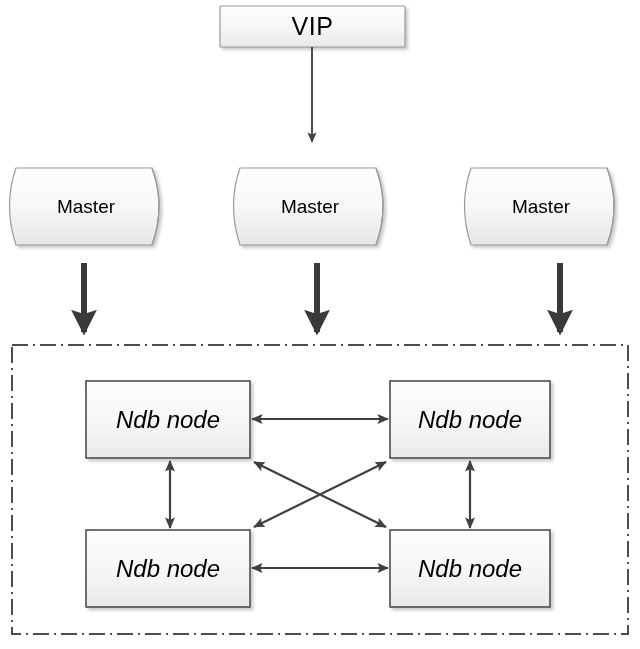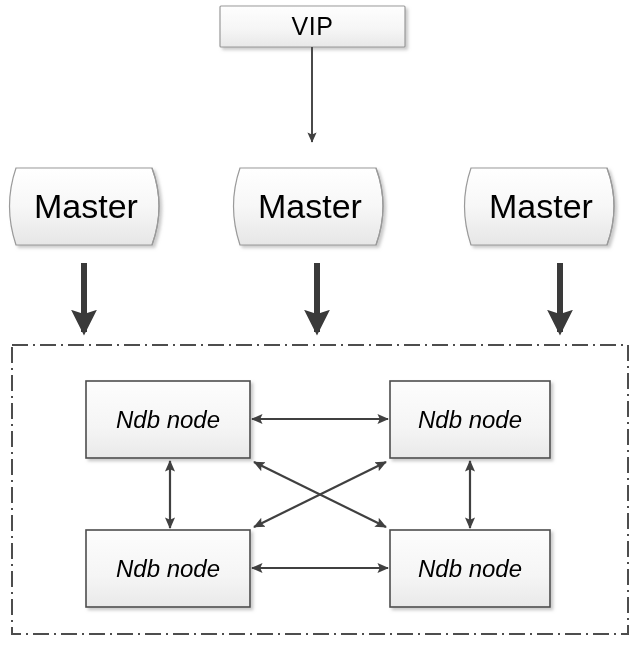--- a/index.html
+++ b/index.html
@@ -31,21 +31,21 @@
     justify-content: center;
     color: #000000;
     white-space: nowrap;
     pointer-events: none;
   }
   .vip-label {
     font-size: 25px;
     letter-spacing: 0.5px;
   }
   .master-label {
-    font-size: 34px;
+    font-size: 19px;
   }
   .ndb-label {
     font-size: 24px;
     font-style: italic;
   }
 </style>
 </head>
 <body>
 
 <div id="canvas">

